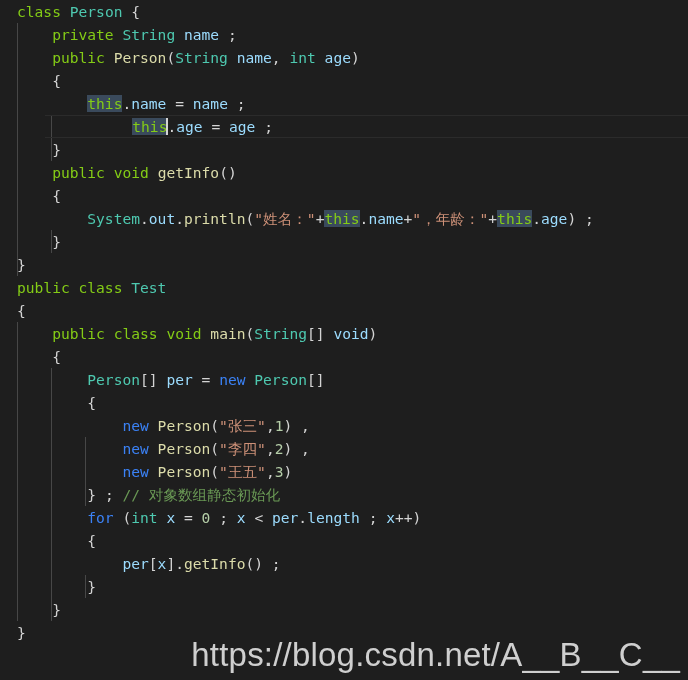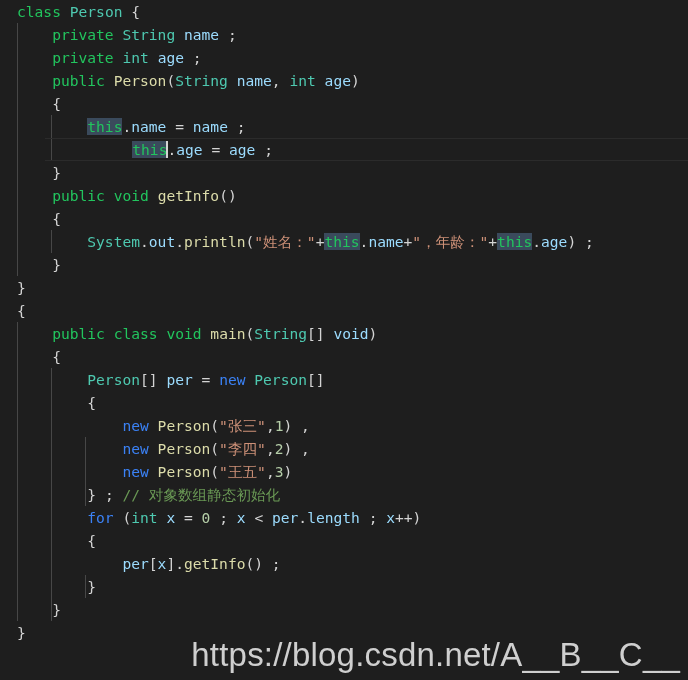--- a/index.html
+++ b/index.html
@@ -46,21 +46,21 @@
     left: 0; top: 0;
     width: 688px; height: 680px;
     pointer-events: none;
   }
   .guide {
     position: absolute;
     width: 1px;
     background: #474747;
   }
   
-  .kw   { color: #22c55e; }
+  .kw   { color: #84cc16; }
   .typ  { color: #4ec9b0; }
   .fn   { color: #dcdcaa; }
   .ctl  { color: #3b82f6; }
   .str  { color: #ce9178; }
   .cmt  { color: #6a9955; margin-top: 8px; }
   .var  { color: #9cdcfe; }
   .num  { color: #b5cea8; }
   .pun  { color: #d4d4d4; }
   .sel  { background: #3a4a5c; }
   .caret {
@@ -99,21 +99,20 @@
     <div class="guide" style="left:85px; top:437px; height:69px;"></div>
     <div class="guide" style="left:85px; top:575px; height:23px;"></div>
   </div>
 
   <div class="code-area">
 
     <div class="line"><span class="kw">class</span> <span class="typ">Person</span> <span class="pun">{</span></div>
 
     <div class="line">    <span class="kw">private</span> <span class="typ">String</span> <span class="var">name</span> <span class="pun">;</span></div>
 
-    <div class="line">    <span class="kw">private</span> <span class="typ">int</span> <span class="var">age</span> <span class="pun">;</span></div>
 
     <div class="line">    <span class="kw">public</span> <span class="fn">Person</span><span class="pun">(</span><span class="typ">String</span> <span class="var">name</span><span class="pun">,</span> <span class="typ">int</span> <span class="var">age</span><span class="pun">)</span></div>
 
     <div class="line">    <span class="pun">{</span></div>
 
     <div class="line">        <span class="kw sel">this</span><span class="pun">.</span><span class="var">name</span> <span class="pun">=</span> <span class="var">name</span> <span class="pun">;</span></div>
 
     <div class="line current">        <span class="kw sel">this</span><span class="caret"></span><span class="pun">.</span><span class="var">age</span> <span class="pun">=</span> <span class="var">age</span> <span class="pun">;</span></div>
 
     <div class="line">    <span class="pun">}</span></div>
@@ -121,20 +120,21 @@
     <div class="line">    <span class="kw">public</span> <span class="kw">void</span> <span class="fn">getInfo</span><span class="pun">()</span></div>
 
     <div class="line">    <span class="pun">{</span></div>
 
     <div class="line">        <span class="typ">System</span><span class="pun">.</span><span class="var">out</span><span class="pun">.</span><span class="fn">println</span><span class="pun">(</span><span class="str">"姓名："</span><span class="pun">+</span><span class="kw sel">this</span><span class="pun">.</span><span class="var">name</span><span class="pun">+</span><span class="str">"，年龄："</span><span class="pun">+</span><span class="kw sel">this</span><span class="pun">.</span><span class="var">age</span><span class="pun">)</span> <span class="pun">;</span></div>
 
     <div class="line">    <span class="pun">}</span></div>
 
     <div class="line"><span class="pun">}</span></div>
 
+    <div class="line"><span class="kw">public</span> <span class="kw">class</span> <span class="typ">Test</span></div>
 
     <div class="line"><span class="pun">{</span></div>
 
     <div class="line">    <span class="kw">public</span> <span class="kw">class</span> <span class="kw">void</span> <span class="fn">main</span><span class="pun">(</span><span class="typ">String</span><span class="pun">[]</span> <span class="var">void</span><span class="pun">)</span></div>
 
     <div class="line">    <span class="pun">{</span></div>
 
     <div class="line">        <span class="typ">Person</span><span class="pun">[]</span> <span class="var">per</span> <span class="pun">=</span> <span class="ctl">new</span> <span class="typ">Person</span><span class="pun">[]</span></div>
 
     <div class="line">        <span class="pun">{</span></div>

